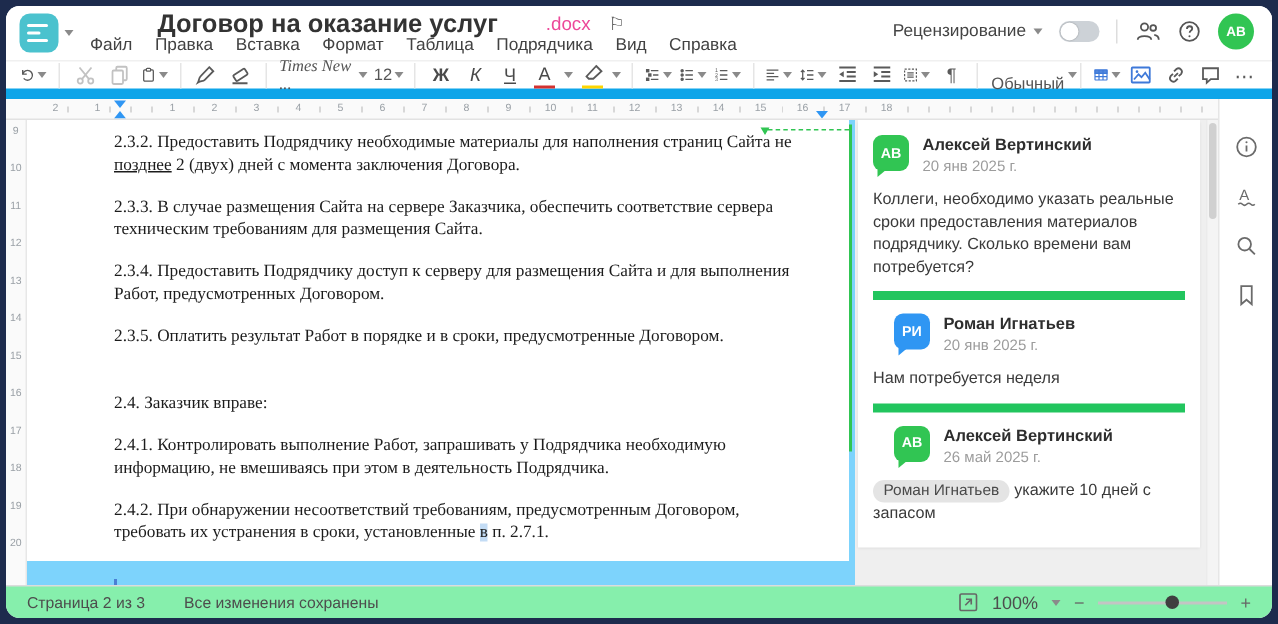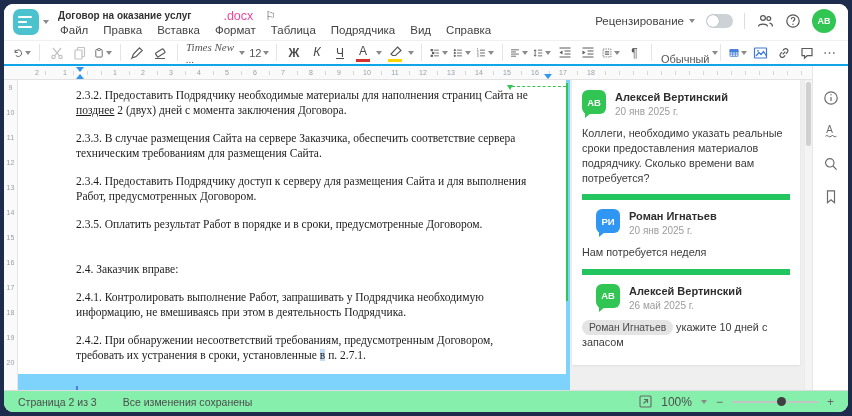--- a/index.html
+++ b/index.html
@@ -9,36 +9,36 @@
 
   
   .header { position:absolute; top:0; left:0; right:0; height:36px; background:#fff; }
   .logo { position:absolute; left:9px; top:5px; width:26px; height:26px; border-radius:7px;
           background:var(--logo-teal); display:flex; flex-direction:column; justify-content:center; gap:2.5px; padding-left:5px; }
   .logo i { display:block; height:2.5px; background:#fff; border-radius:2px; }
   .logo i:nth-child(1){ width:14px; } .logo i:nth-child(2){ width:9px; } .logo i:nth-child(3){ width:14px; }
   .logo-caret { position:absolute; left:39px; top:16px; }
   .caret { display:inline-block; width:0; height:0; border-left:3.5px solid transparent; border-right:3.5px solid transparent; border-top:4px solid #8a8a8a; }
   .title-row { position:absolute; left:54px; top:4px; height:15px; display:flex; align-items:center; gap:4px; }
-  .doc-title { font-size:10px; font-weight:bold; color:#333; }
+  .doc-title { font-size:17px; font-weight:bold; color:#333;margin-left:47px; }
   .doc-ext { font-size:12.5px; color:#ec4899;margin-left:28px; }
   .flag-ic { font-size:12px; color:#555; margin-left:8px; line-height:1; }
   .menu-row { position:absolute; left:56px; top:20px; display:flex; gap:15px; }
   .menu-item { font-size:11.5px; color:#424242; cursor:pointer; }
   .header-right { position:absolute; right:12px; top:0; height:34px; display:flex; align-items:center; gap:11px; }
   .review-label { font-size:11.5px; color:#444; }
   .toggle { width:27px; height:14px; border-radius:7px; background:#cdd2d7; position:relative; }
   .toggle .knob { position:absolute; left:1px; top:1px; width:12px; height:12px; border-radius:50%; background:#fff; box-shadow:0 0 1px rgba(0,0,0,.4); }
   .vdiv { width:1px; height:16px; background:#ddd; }
   .avatar-sm { width:24px; height:24px; border-radius:50%; background:var(--accent-green); color:#fff;
                font-size:9px; font-weight:bold; display:flex; align-items:center; justify-content:center; }
   .hic { display:flex; align-items:center; }
 
   
-  .toolbar { position:absolute; top:36px; left:0; right:0; height:26px; border-top:1px solid #f0f0f0; border-bottom:2px solid #0ea5e9;
+  .toolbar { position:absolute; top:36px; left:0; right:0; height:26px; border-top:1px solid #f0f0f0; border-bottom:7px solid #0ea5e9;
              display:flex; align-items:center; padding:0 8px; gap:3px; background:#fff; }
   .tbtn { height:20px; min-width:20px; display:flex; align-items:center; justify-content:center; gap:2px; border-radius:2px; cursor:pointer; padding:0 1px; }
   .tbtn svg { display:block; }
   .sep { width:1px; height:17px; background:#e5e5e5; margin:0 4px; }
   .tb-letter { font-size:12px; color:#4a4a4a; font-weight:bold; line-height:1; }
   .tb-italic { font-weight:normal; font-style:italic; font-size:12.5px; }
   .tb-under { font-weight:normal; text-decoration:underline; font-size:12px; }
   .fontsel { font-family:"Liberation Serif", serif; font-style:italic; font-size:11px; color:#555; width:76px; text-align:left; }
   .sizesel { font-size:11px; color:#555; width:16px; text-align:center; }
   .stylesel { font-size:11px; color:#555; width:66px; text-align:left; padding-left:6px;margin-top:12px; }

